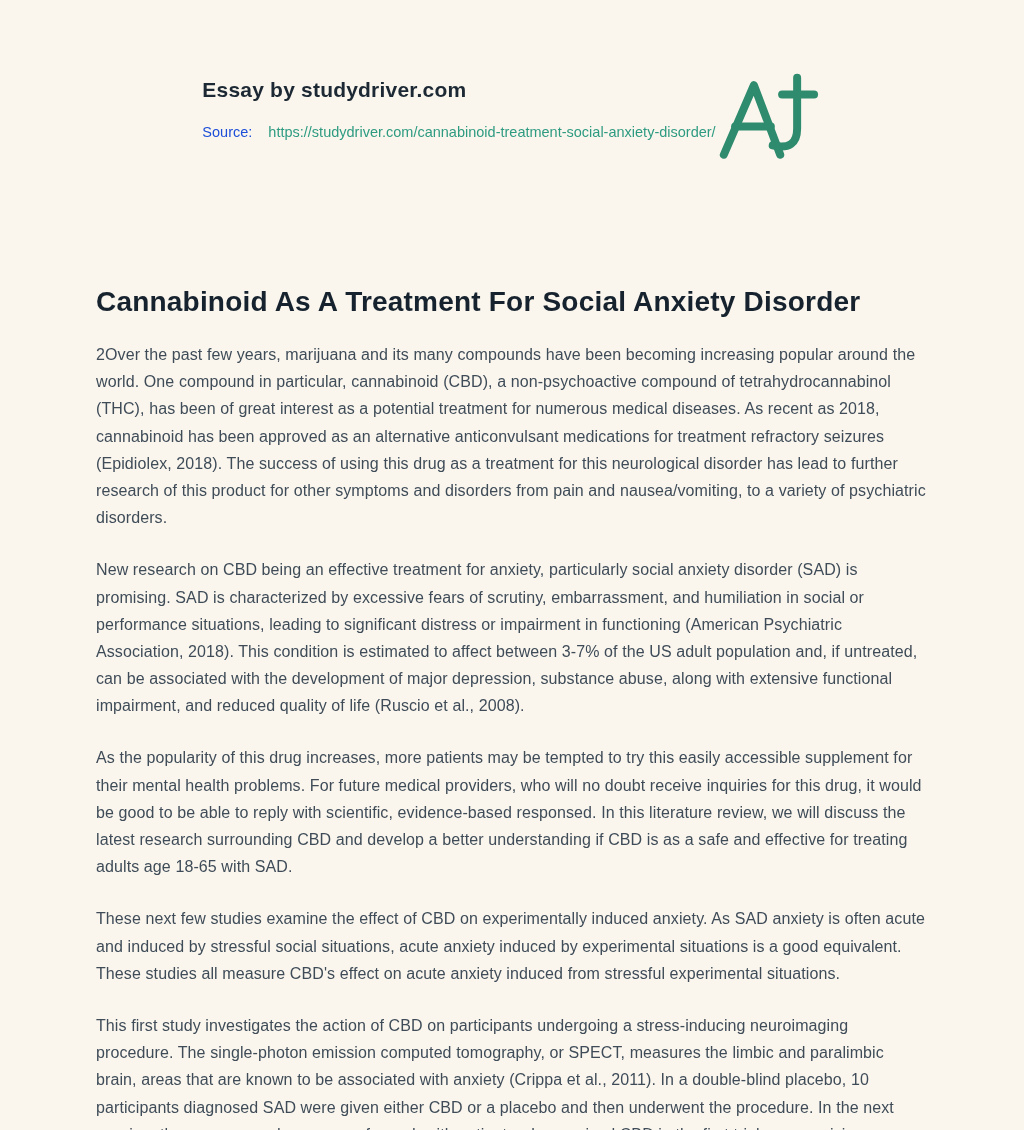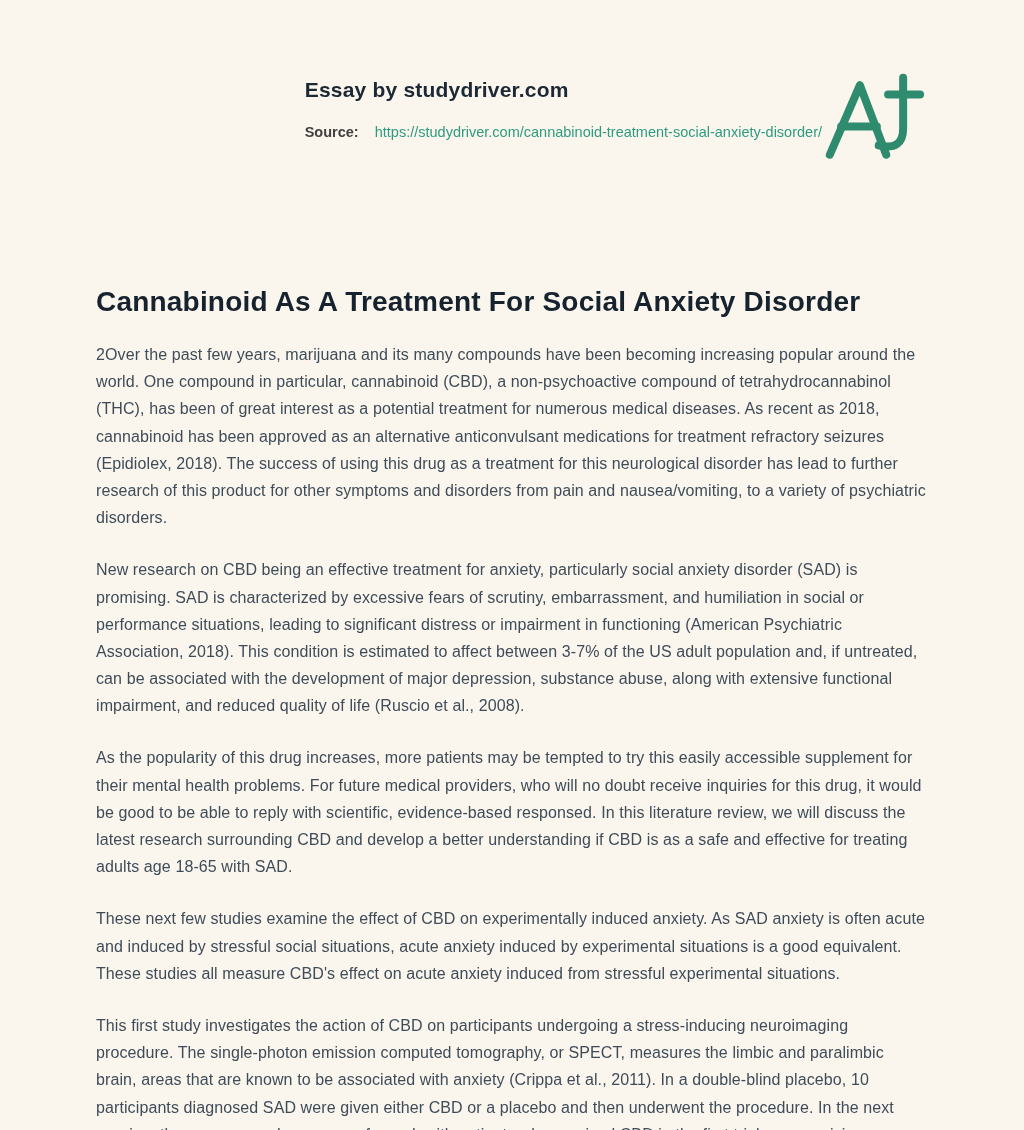--- a/index.html
+++ b/index.html
@@ -14,37 +14,36 @@
     font-family: "Liberation Sans", sans-serif;
   }
   .page {
     box-sizing: border-box;
     width: 1024px;
     height: 1130px;
     padding: 78px 96px 0 96px;
   }
   .doc-header {
     display: flex;
-    justify-content: flex-end;
+    justify-content: center;
     align-items: flex-start;
   }
   .byline {
     font-size: 21px;
     font-weight: 700;
     color: #1c2833;
     letter-spacing: 0.2px;
   }
   .source-line {
     margin-top: 22px;
     font-size: 14.5px;
   }
   .source-label {
-    color: #404040;
+    color: #1d4ed8;
     margin-right: 16px;
-    font-weight: bold;
   }
   .source-link {
     color: #2e9b81;
     text-decoration: none;
     cursor: pointer;
   }
   .logo {
     margin-top: -6px;
     margin-right: 2px;
   }

